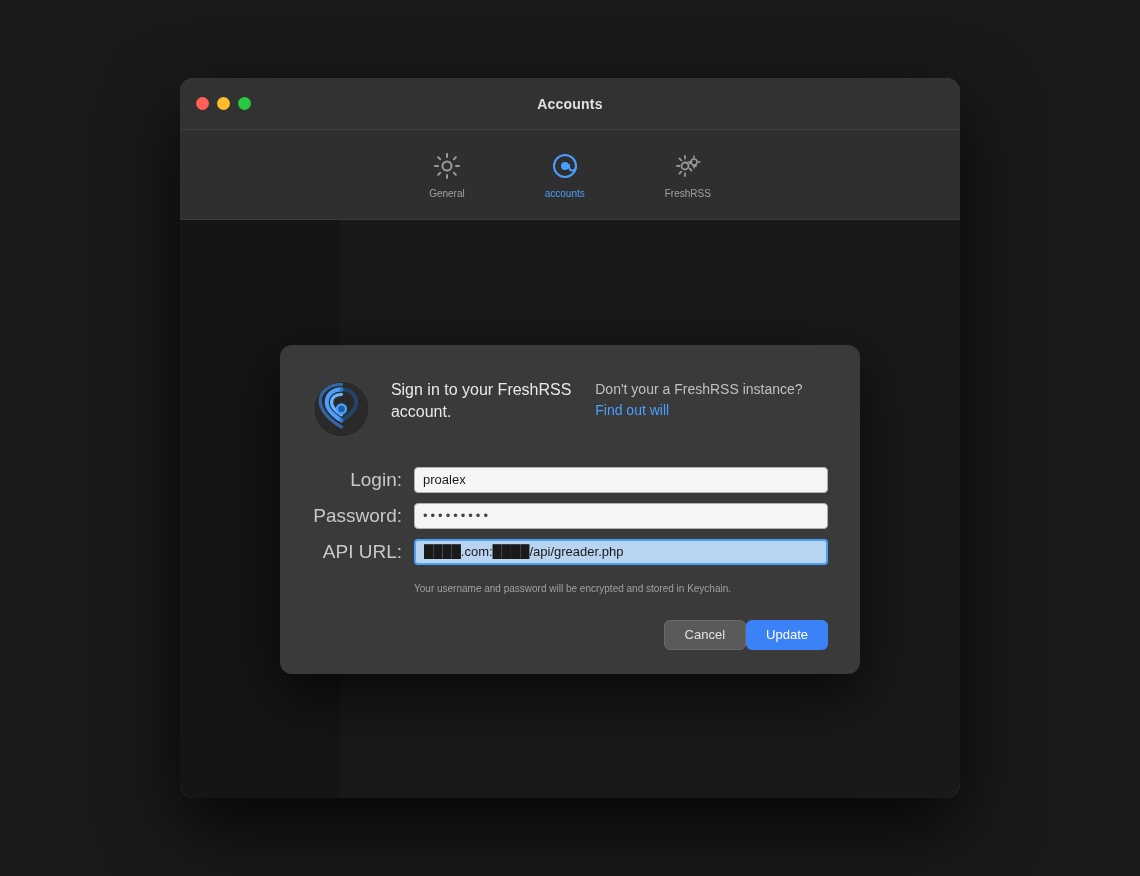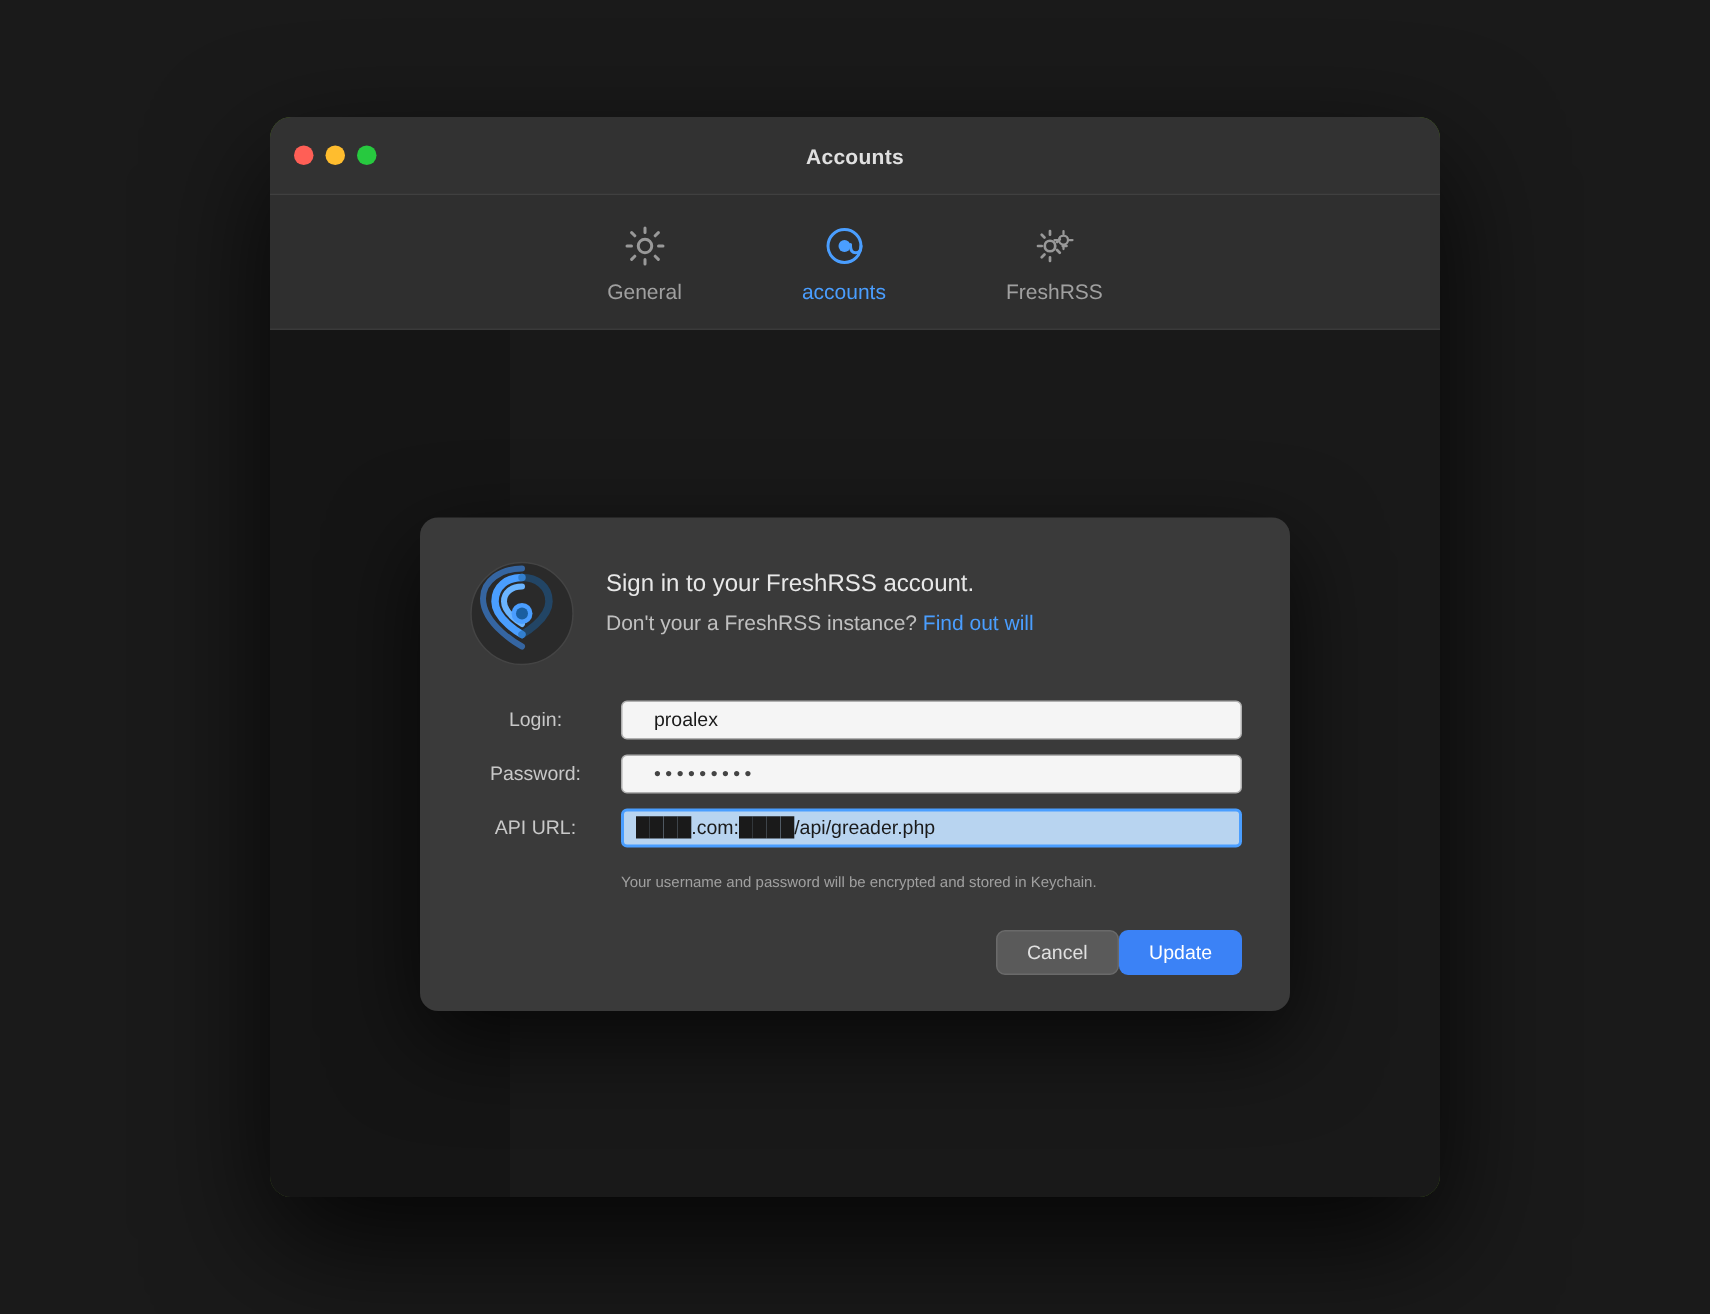--- a/index.html
+++ b/index.html
@@ -99,21 +99,21 @@
       align-items: center;
       justify-content: center;
       font-size: 24px;
     }
 
     .toolbar-tab.active .tab-icon {
       color: #4a9eff;
     }
 
     .tab-label {
-      font-size: 14px;
+      font-size: 10px;
       color: #a0a0a0;
       font-weight: 400;
     }
 
     
     .window-content {
       flex: 1;
       background: #2b2b2b;
       border-radius: 0 0 14px 14px;
       display: flex;
@@ -159,21 +159,21 @@
     
     .modal-header {
       display: flex;
       align-items: flex-start;
       gap: 20px;
       margin-bottom: 22px;
     }
 
     .modal-header-text {
       display: flex;
-      flex-direction: column;
+      flex-direction: row;
       gap: 4px;
       padding-top: 6px;
     }
 
     .modal-title {
       font-size: 16px;
       font-weight: 500;
       color: #e8e8e8;
       line-height: 1.4;
     }
@@ -198,34 +198,34 @@
       margin-bottom: 16px;
     }
 
     .form-row {
       display: flex;
       align-items: center;
       gap: 12px;
     }
 
     .form-label {
-      font-size: 13px;
+      font-size: 19px;
       color: #c8c8c8;
-      text-align: center;
+      text-align: right;
       min-width: 90px;
       font-weight: 400;
     }
 
     .form-input {
       flex: 1;
       height: 26px;
       background: #f5f5f5;
       border: 1px solid #b0b0b0;
       border-radius: 4px;
-      padding: 0 21px;
+      padding: 0 8px;
       font-size: 13px;
       color: #1a1a1a;
       outline: none;
     }
 
     .form-input.password {
       letter-spacing: 3px;
       color: #444;
     }
 

